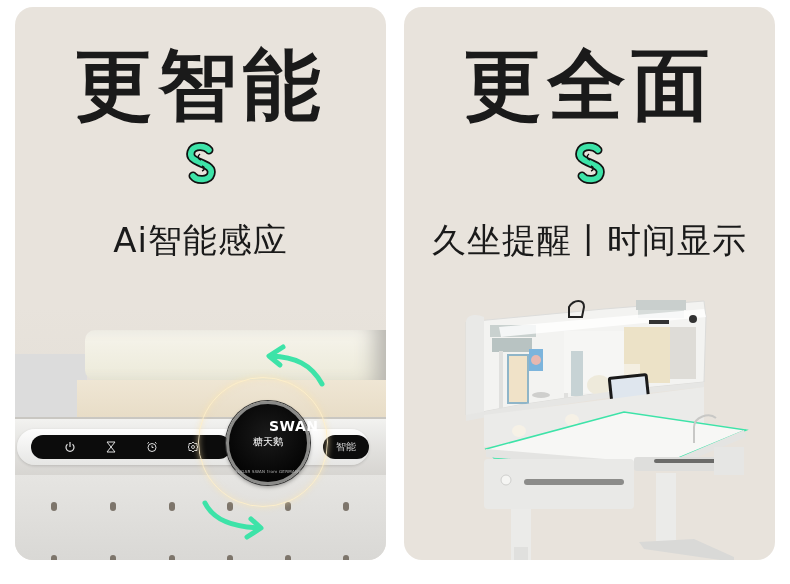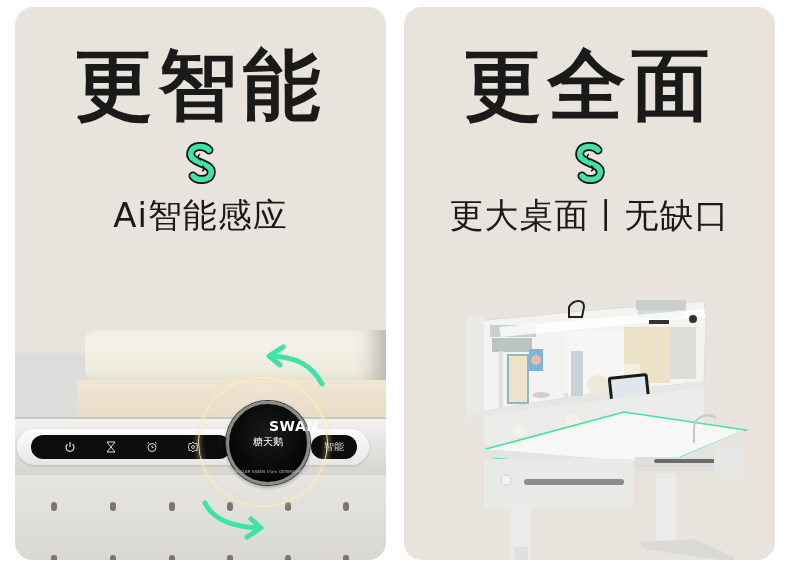--- a/index.html
+++ b/index.html
@@ -17,21 +17,21 @@
     position: absolute; top: 36px; left: 0; right: 0; text-align: center;
     font-size: 78px; font-weight: bold; letter-spacing: 6px; line-height: 84px; color: #1a1a1a;
   }
   .logo-s {
     position: absolute; top: 134px; left: 50%; margin-left: -18px; width: 36px; height: 44px;
   }
   .sub {
     position: absolute; left: 0; right: 0; text-align: center;
     font-size: 34px; line-height: 42px; color: #1a1a1a; letter-spacing: 1px;
   }
-  .sub.l1 { top: 187px; }
+  .sub.l1 { top: 212px; }
   .sub.l2 { top: 239px; }
 
   
   .photo-left { position: absolute; left: 0; top: 300px; width: 371px; height: 253px; }
   .wall-top { position: absolute; left: 0; top: 0; width: 100%; height: 112px; background: linear-gradient(#e8e3dc, #e4dfd7); }
   .grey-block { position: absolute; left: 0; top: 47px; width: 72px; height: 65px; background: #dcdcdc; }
   .book-white {
     position: absolute; left: 70px; top: 23px; width: 310px; height: 50px;
     background: linear-gradient(#f6f4ec, #ecead9); border-radius: 10px 0 0 10px;
     box-shadow: inset -30px 0 20px -10px #b8b6b0;
@@ -47,21 +47,21 @@
     background: linear-gradient(#fdfdfd, #e6e6e4); border-radius: 18px;
     box-shadow: 0 1px 3px rgba(0,0,0,0.15);
   }
   .panel-black {
     position: absolute; left: 16px; top: 128px; width: 200px; height: 24px;
     background: #0c0c0c; border-radius: 12px;
     display: flex; align-items: center; justify-content: space-around; padding: 0 18px;
   }
   .panel-black .ic { width: 14px; height: 14px; display: flex; align-items: center; justify-content: center; }
   .smart-btn {
-    position: absolute; left: 296px; top: 128px; width: 46px; height: 24px;
+    position: absolute; left: 308px; top: 128px; width: 46px; height: 24px;
     background: #0c0c0c; border-radius: 12px; color: #cfcfcf; font-size: 10px;
     display: flex; align-items: center; justify-content: center;
   }
   .pegboard { position: absolute; left: 0; top: 168px; width: 100%; height: 85px; background: linear-gradient(#e6e5e2, #d9d8d5); }
   .hole { position: absolute; width: 6px; height: 9px; border-radius: 3px; background: #7d756b; }
 
   .glow-ring {
     position: absolute; left: 183px; top: 70px; width: 130px; height: 130px;
     border-radius: 50%; border: 1.5px solid rgba(255,240,200,0.9);
     box-shadow: 0 0 6px rgba(255,230,170,0.6), inset 0 0 6px rgba(255,230,170,0.5);
@@ -166,21 +166,21 @@
 <div class="card right">
   <div class="headline">更全面</div>
 
   <svg class="logo-s" viewBox="0 0 36 44">
     <path d="M26 9 C22 4 10 4 8 11 C6 18 14 20 18 22 C22 24 30 26 28 33 C26 40 14 40 10 35" fill="none" stroke="#111" stroke-width="9" stroke-linecap="round"></path>
     <path d="M26 9 C22 4 10 4 8 11 C6 18 14 20 18 22 C22 24 30 26 28 33 C26 40 14 40 10 35" fill="none" stroke="#3de3a8" stroke-width="5.5" stroke-linecap="round"></path>
     <path d="M17 13 C14 15 15 18 18 19" fill="none" stroke="#111" stroke-width="1.5"></path>
     <path d="M19 30 C22 29 22 26 19 25" fill="none" stroke="#111" stroke-width="1.5"></path>
   </svg>
 
-  <div class="sub l1">更大桌面丨无缺口</div>
+  <div class="sub l1">久坐提醒丨时间显示</div>
 
   <svg class="photo-right" viewBox="0 0 371 273">
 
     <g>
       <path d="M62 35 L200 22 L300 14 L302 30 L300 95 L210 104 L115 118 L62 128 Z" fill="#f3f3f1" stroke="#dcdcda" stroke-width="1"></path>
       <path d="M62 35 C62 28 72 26 80 30 L80 128 L62 128 Z" fill="#e9e9e7"></path>
       <rect x="88" y="51" width="40" height="14" fill="#b8c3c2"></rect>
       <rect x="86" y="38" width="46" height="12" fill="#c9d1cf"></rect>
       <rect x="232" y="13" width="50" height="10" fill="#c9cfcd"></rect>
       <rect x="234" y="23" width="46" height="8" fill="#d7dcda"></rect>

